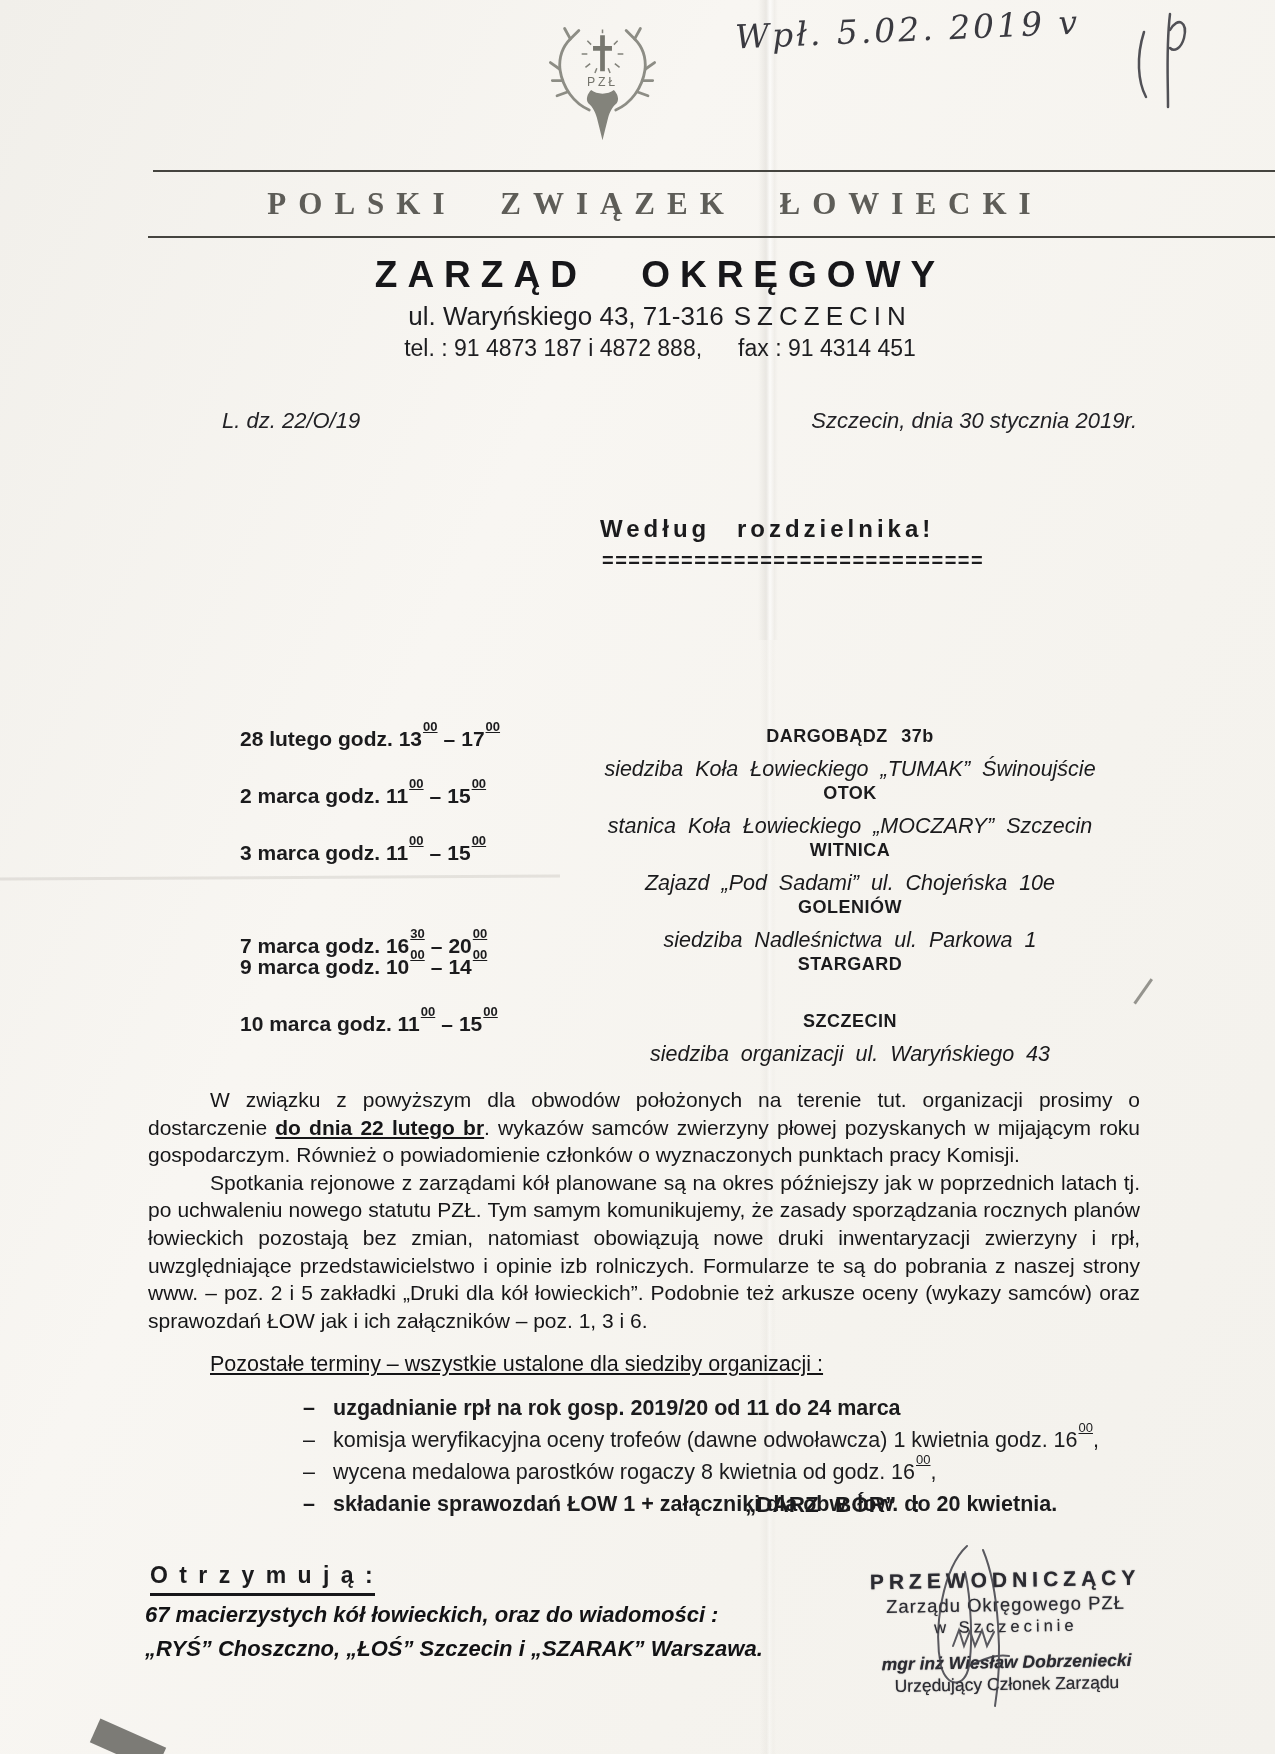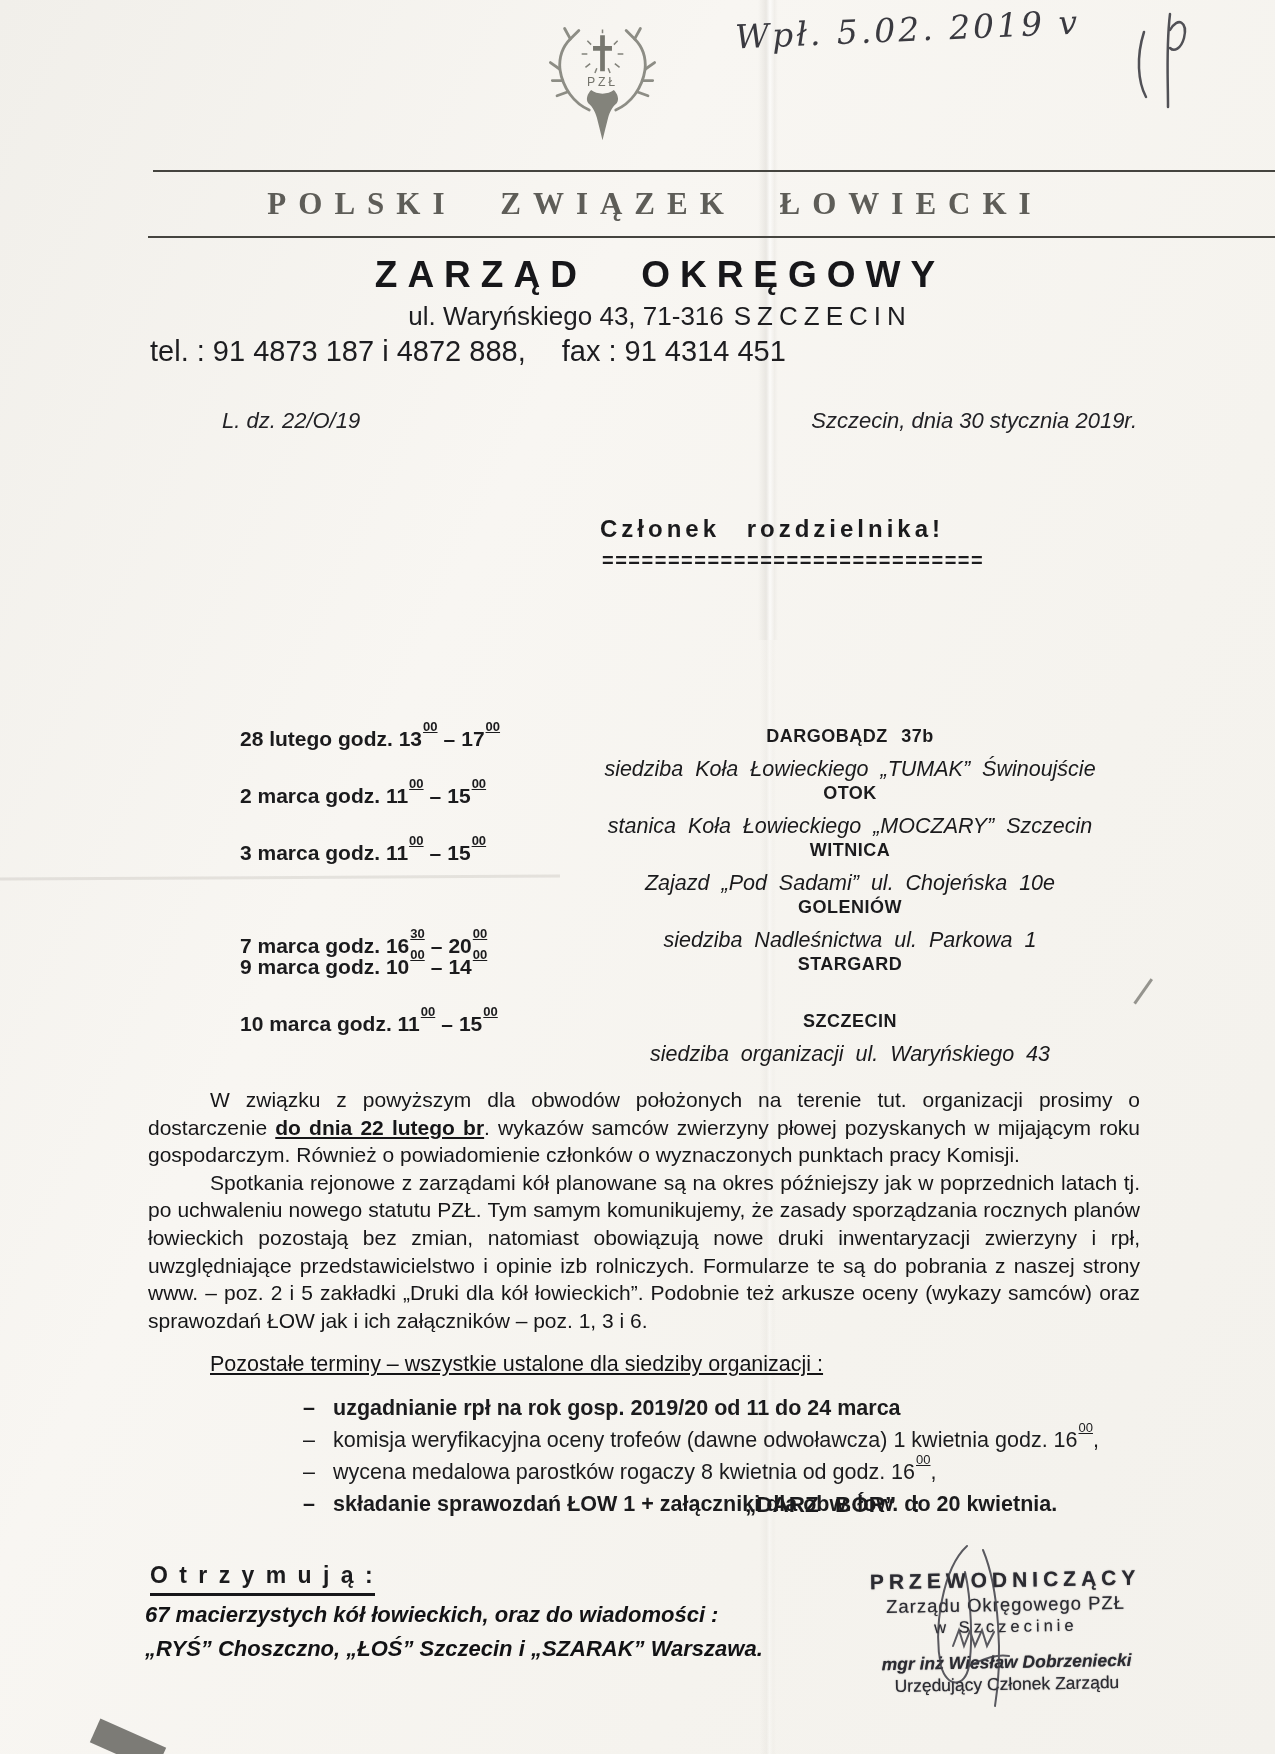--- a/index.html
+++ b/index.html
@@ -10,21 +10,21 @@
   }
   .abs{position:absolute;}
   .rule{position:absolute;height:2px;background:#45443f;}
   
   .doc-title{font-family:"Liberation Serif",serif;font-weight:700;font-size:31px;
     letter-spacing:12px;word-spacing:24px;color:#5e5d58;text-align:center;white-space:nowrap;}
   .division{font-size:37px;font-weight:700;letter-spacing:10px;word-spacing:34px;
     text-align:center;color:#17171a;white-space:nowrap;}
   .address{font-size:26px;text-align:center;white-space:nowrap;color:#1d1d20;}
   .address .city{letter-spacing:6px;margin-left:10px;}
-  .telfax{font-size:29px;text-align:left;white-space:nowrap;color:#1d1d20;}
+  .telfax{font-size:23px;text-align:center;white-space:nowrap;color:#1d1d20;}
   .telfax .fax{margin-left:36px;}
   .refline{font-style:italic;font-size:22px;color:#222226;white-space:nowrap;}
   .salutation{font-weight:700;font-size:24px;letter-spacing:4px;word-spacing:16px;white-space:nowrap;}
   .salute-underline{font-weight:700;font-size:20px;letter-spacing:1.5px;white-space:nowrap;}
   
   .par{font-size:21px;line-height:28.5px;text-align:justify;color:#161618;}
   .par p{margin:0;text-indent:62px;}
   .bold-u{font-weight:700;text-decoration:underline;}
   .sched-date{position:absolute;left:240px;font-weight:700;font-size:21px;white-space:nowrap;}
   .sched-date .tsep{margin:0 6px;}
@@ -106,21 +106,21 @@
   <div class="abs address" style="left:150px;top:301px;width:1020px;">
     <span>ul. Waryńskiego 43, 71-316</span><span class="city">SZCZECIN</span>
   </div>
   <div class="abs telfax" style="left:150px;top:335px;width:1020px;">
     <span>tel. : 91 4873 187 i 4872 888,</span><span class="fax">fax : 91 4314 451</span>
   </div>
 
   <div class="abs refline" style="left:222px;top:408px;">L. dz. 22/O/19</div>
   <div class="abs refline" style="right:138px;top:408px;">Szczecin,  dnia 30 stycznia 2019r.</div>
 
-  <div class="abs salutation" style="left:600px;top:515px;">Członek rozdzielnika!</div>
+  <div class="abs salutation" style="left:600px;top:515px;">Według rozdzielnika!</div>
   <div class="abs salute-underline" style="left:602px;top:549px;">=============================</div>
 
 
   <div class="sched-date" style="top:727px;">
     <span>28 lutego godz.</span>
     <span>13</span><sup class="u">00</sup><span class="tsep">–</span><span>17</span><sup class="u">00</sup>
   </div>
   <div class="sched-place" style="top:726px;">DARGOBĄDZ 37b</div>
   <div class="sched-venue" style="top:757px;">siedziba Koła Łowieckiego „TUMAK” Świnoujście</div>
 

